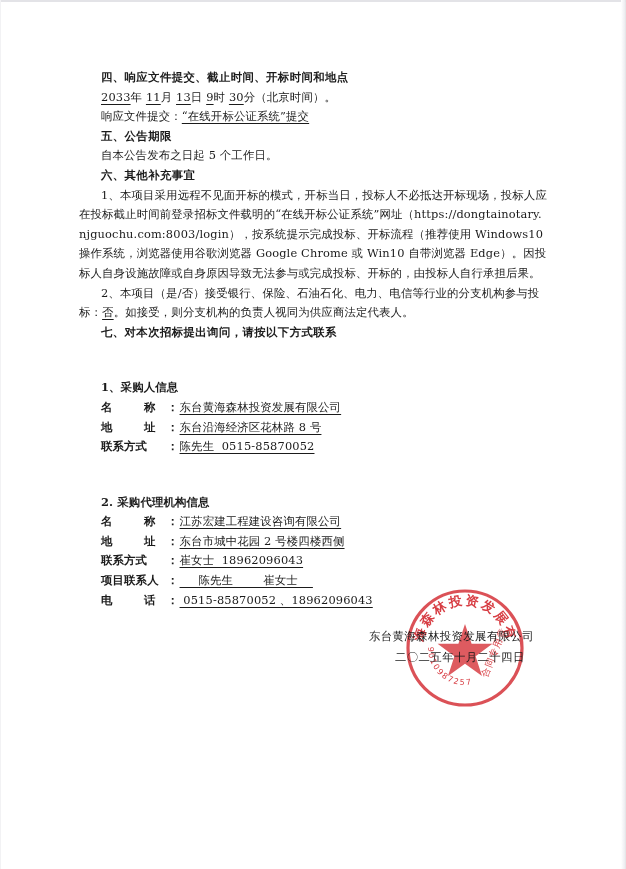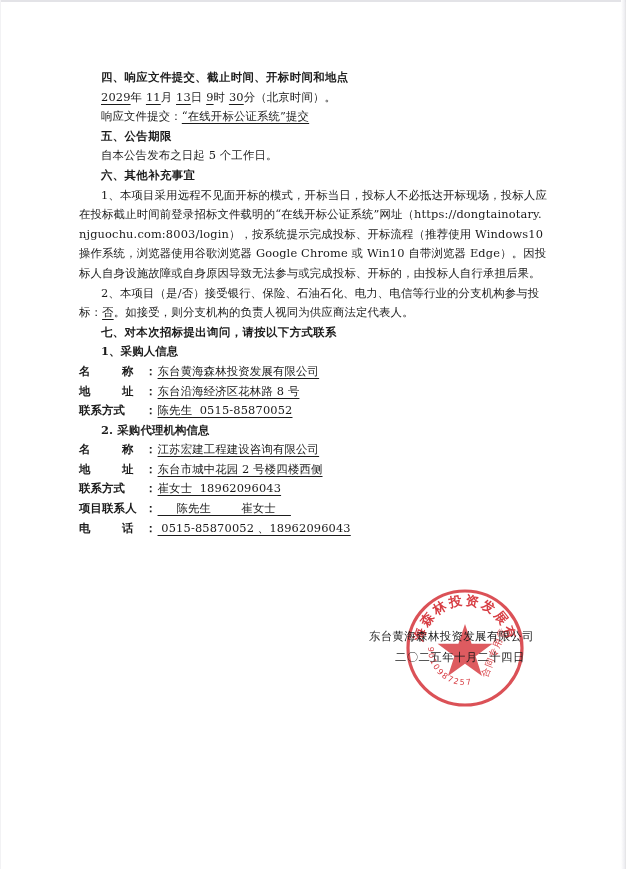--- a/index.html
+++ b/index.html
@@ -79,20 +79,21 @@
   }
   .lat {
     font-family: "DejaVu Serif", "Liberation Serif", serif;
   }
 
   
   .row {
     display: flex;
     align-items: baseline;
     text-indent: 0;
+    margin-left: 22px;
   }
   .row .lbl {
     display: inline-block;
     width: 66px;
     flex: 0 0 66px;
     font-weight: bold;
     white-space: pre;
   }
   .row .lbl.spread {
     letter-spacing: 0;
@@ -110,20 +111,21 @@
     min-width: 150px;
     padding-right: 6px;
     white-space: pre;
   }
   .row .val.w1 { min-width: 152px; }
   .row .val.w2 { min-width: 168px; }
 
   .sub-num {
     text-indent: 22px;
     font-weight: bold;
+    margin-top: 36px;
   }
 
   
   .sign-block {
     position: absolute;
     right: 36px;
     top: 626px;
     width: 220px;
     text-align: left;
     font-size: 11.4px;
@@ -153,21 +155,21 @@
 </style>
 </head>
 <body>
 
 <div id="page">
 
   <div class="doc-body">
 
     <p class="p heading">四、响应文件提交、截止时间、开标时间和地点</p>
 
-    <p class="p indent"><span class="u lat">2029</span><span>年</span> <span class="u lat">11</span><span>月</span> <span class="u lat">13</span><span>日</span> <span class="u lat">9</span><span>时</span> <span class="u lat">30</span><span>分</span><span>（北京时间）。</span></p>
+    <p class="p indent"><span class="u lat">2033</span><span>年</span> <span class="u lat">11</span><span>月</span> <span class="u lat">13</span><span>日</span> <span class="u lat">9</span><span>时</span> <span class="u lat">30</span><span>分</span><span>（北京时间）。</span></p>
 
 
     <p class="p indent"><span>响应文件提交：</span><span class="u">“在线开标公证系统”提交</span></p>
 
     <p class="p heading">五、公告期限</p>
 
     <p class="p indent">自本公告发布之日起 5 个工作日。</p>
 
     <p class="p heading">六、其他补充事宜</p>
 

